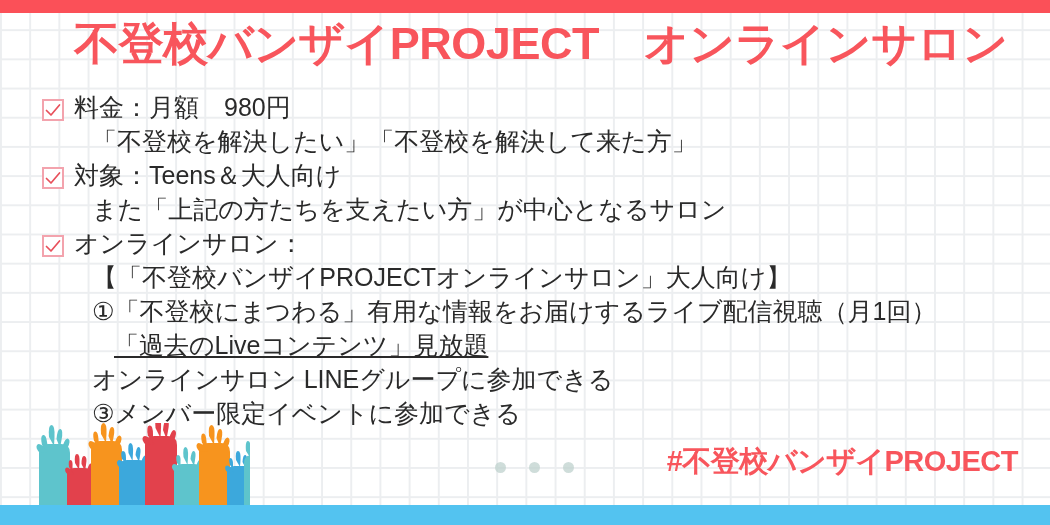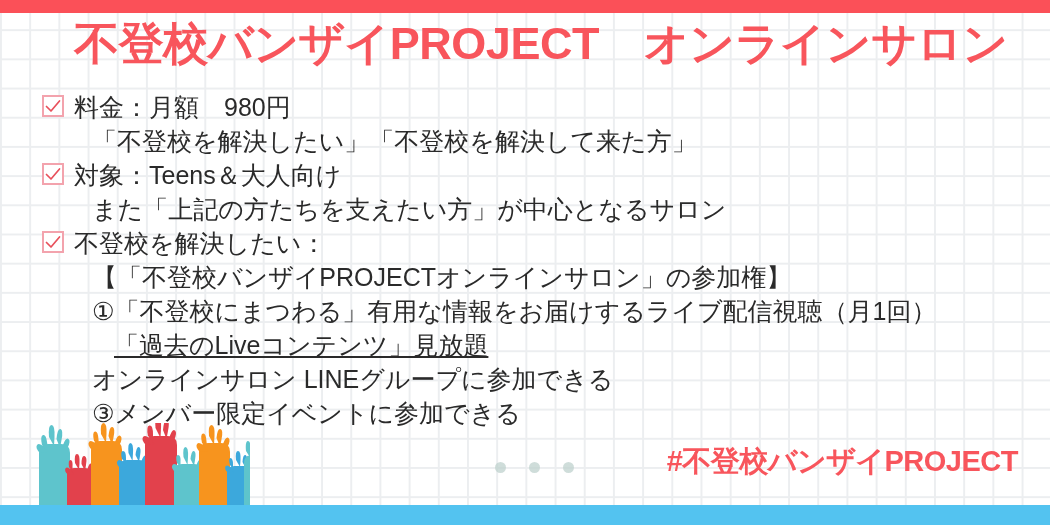--- a/index.html
+++ b/index.html
@@ -66,21 +66,21 @@
   .content {
     position: absolute;
     top: 90px;
     left: 42px;
     width: 980px;
     z-index: 3;
   }
 
   .line {
     display: flex;
-    align-items: flex-start;
+    align-items: center;
     color: #2a2a2a;
     font-size: 25px;
     line-height: 34px;
     white-space: nowrap;
   }
 
   
   .checkbox {
     flex: 0 0 auto;
     width: 22px;
@@ -191,26 +191,26 @@
       <span class="cb-spacer"></span>
       <span class="line-text indent-1">また「上記の方たちを支えたい方」が中心となるサロン</span>
     </div>
 
     <div class="line">
       <span class="checkbox">
         <svg viewBox="0 0 16 15" xmlns="http://www.w3.org/2000/svg" aria-hidden="true">
           <path d="M1.5 7.5 L6 12 L14.5 2" fill="none" stroke="#e8505b" stroke-width="1.7" stroke-linecap="round" stroke-linejoin="round"></path>
         </svg>
       </span>
-      <span class="line-text">不登校を解決したい：</span>
-    </div>
-
-    <div class="line">
-      <span class="cb-spacer"></span>
-      <span class="line-text indent-1">【「不登校バンザイPROJECTオンラインサロン」の参加権】</span>
+      <span class="line-text">オンラインサロン：</span>
+    </div>
+
+    <div class="line">
+      <span class="cb-spacer"></span>
+      <span class="line-text indent-1">【「不登校バンザイPROJECTオンラインサロン」大人向け】</span>
     </div>
 
     <div class="line">
       <span class="cb-spacer"></span>
       <span class="line-text indent-1">①「不登校にまつわる」有用な情報をお届けするライブ配信視聴（月1回）</span>
     </div>
 
     <div class="line">
       <span class="cb-spacer"></span>
       <span class="line-text indent-2">「過去のLiveコンテンツ」見放題</span>

